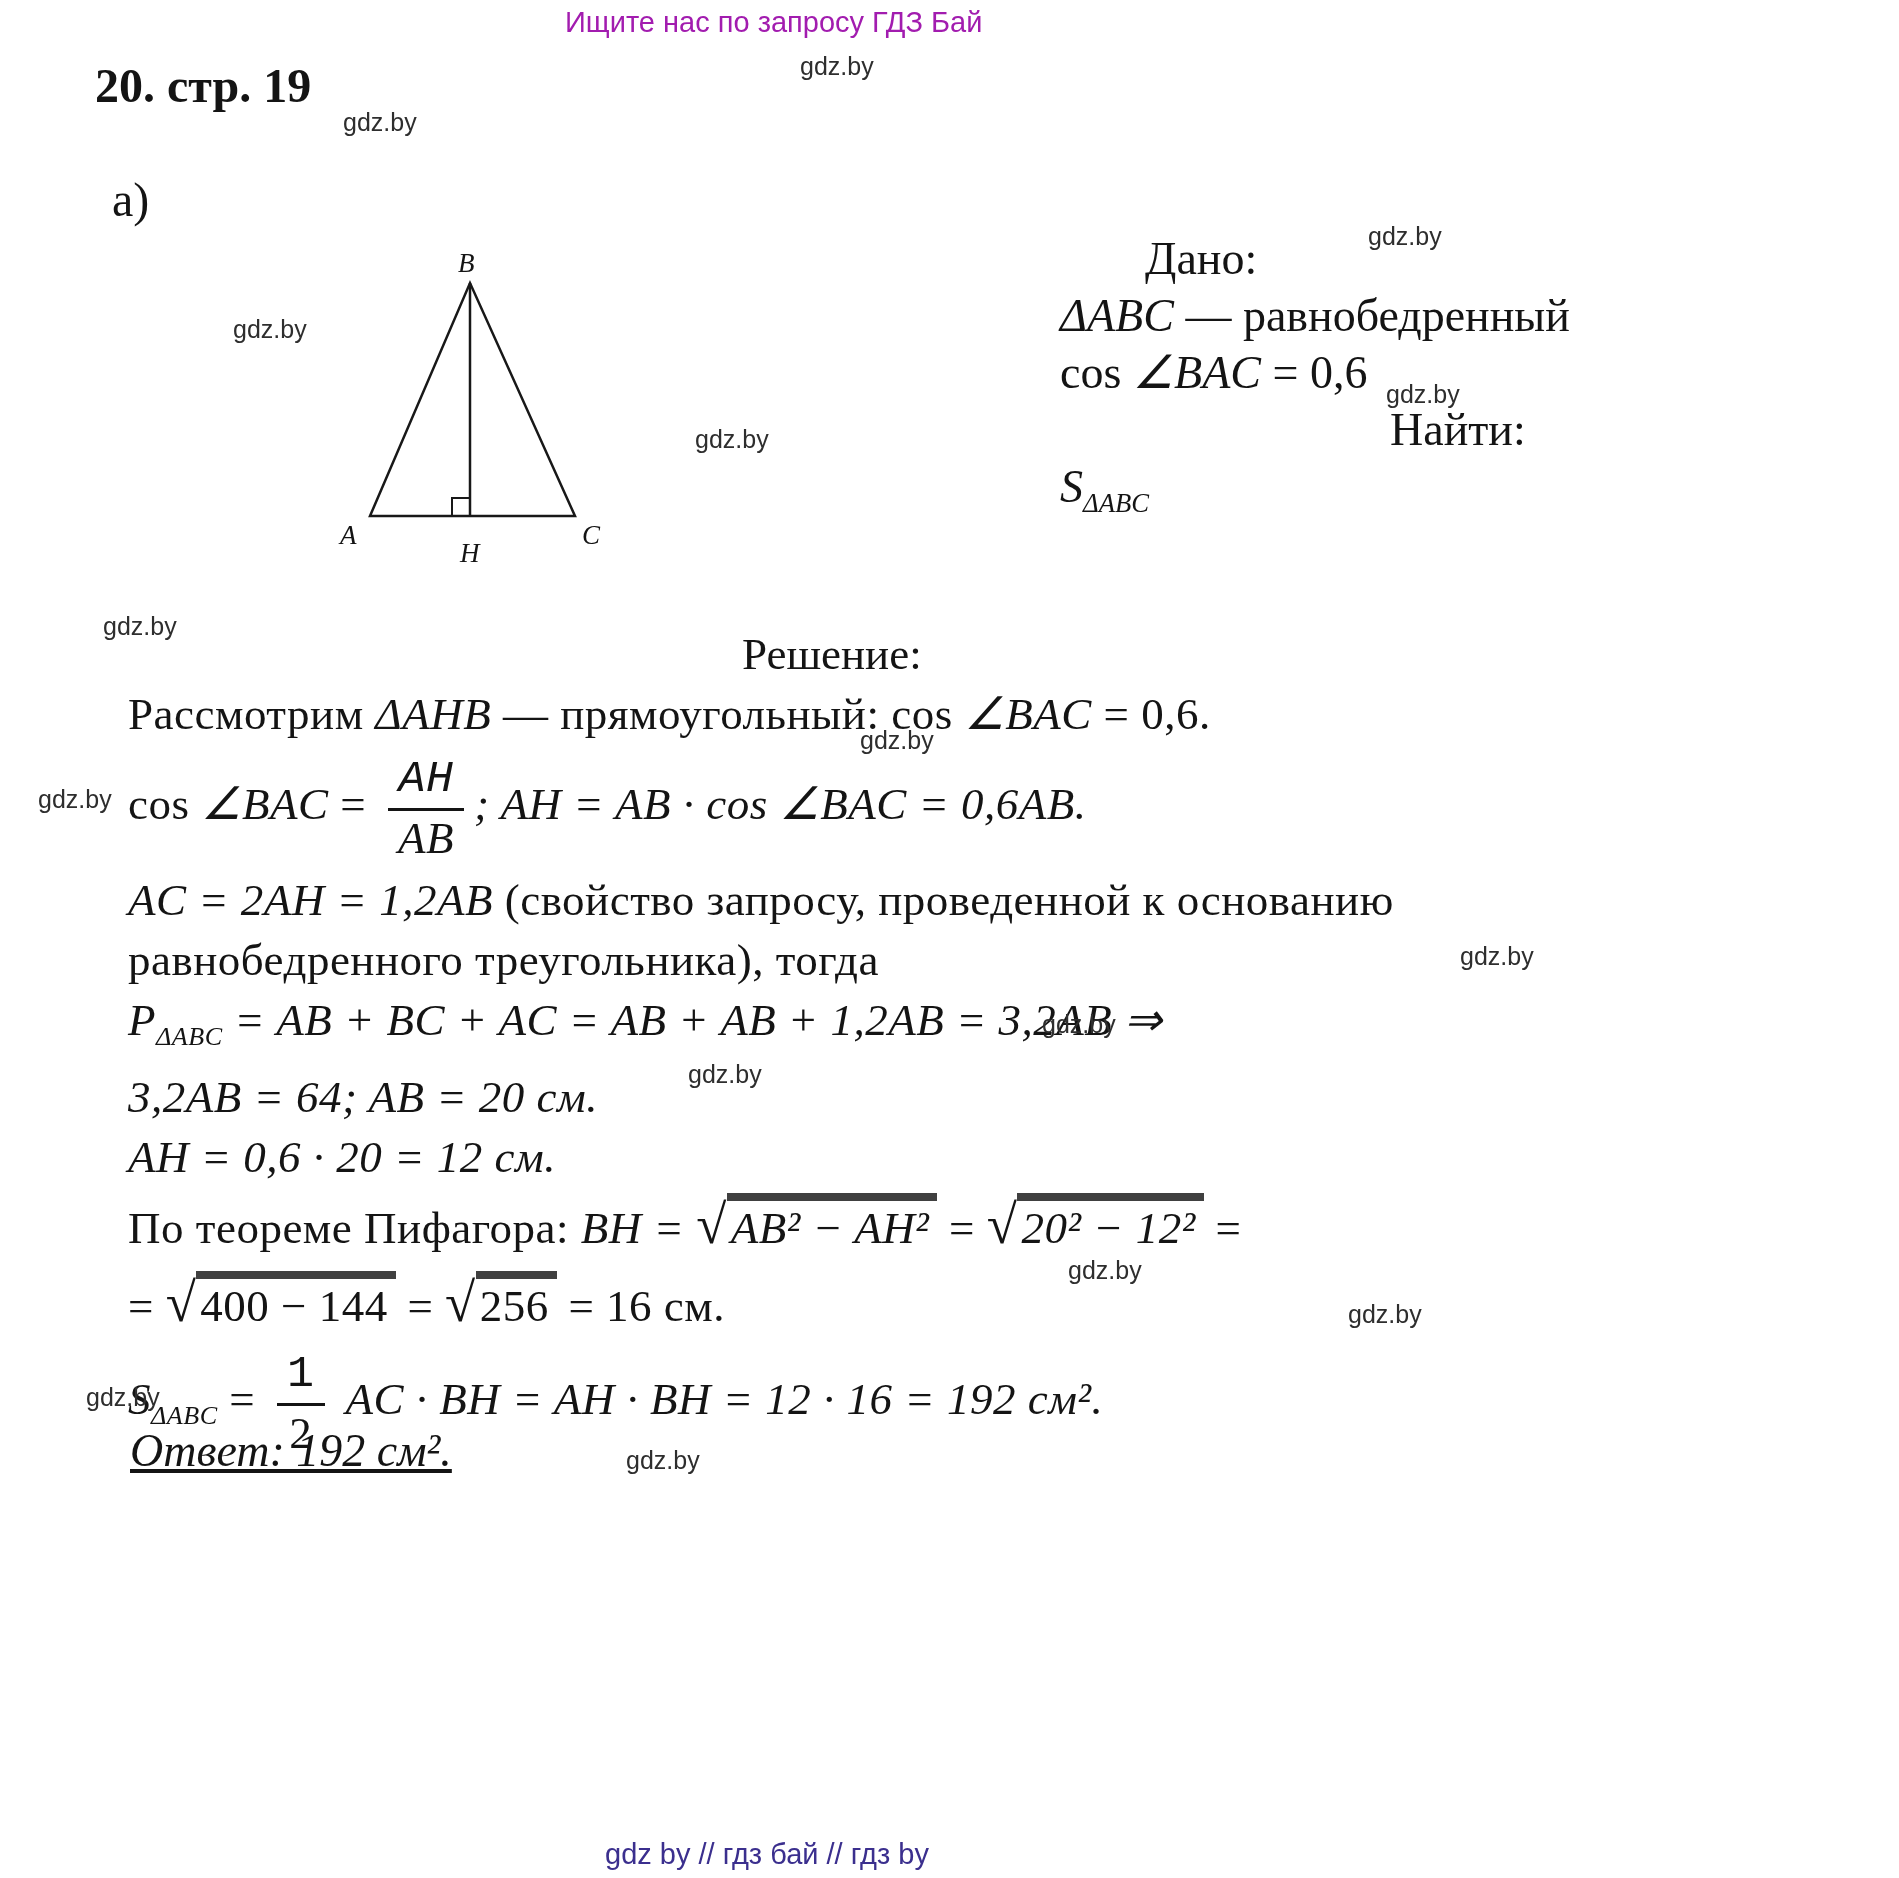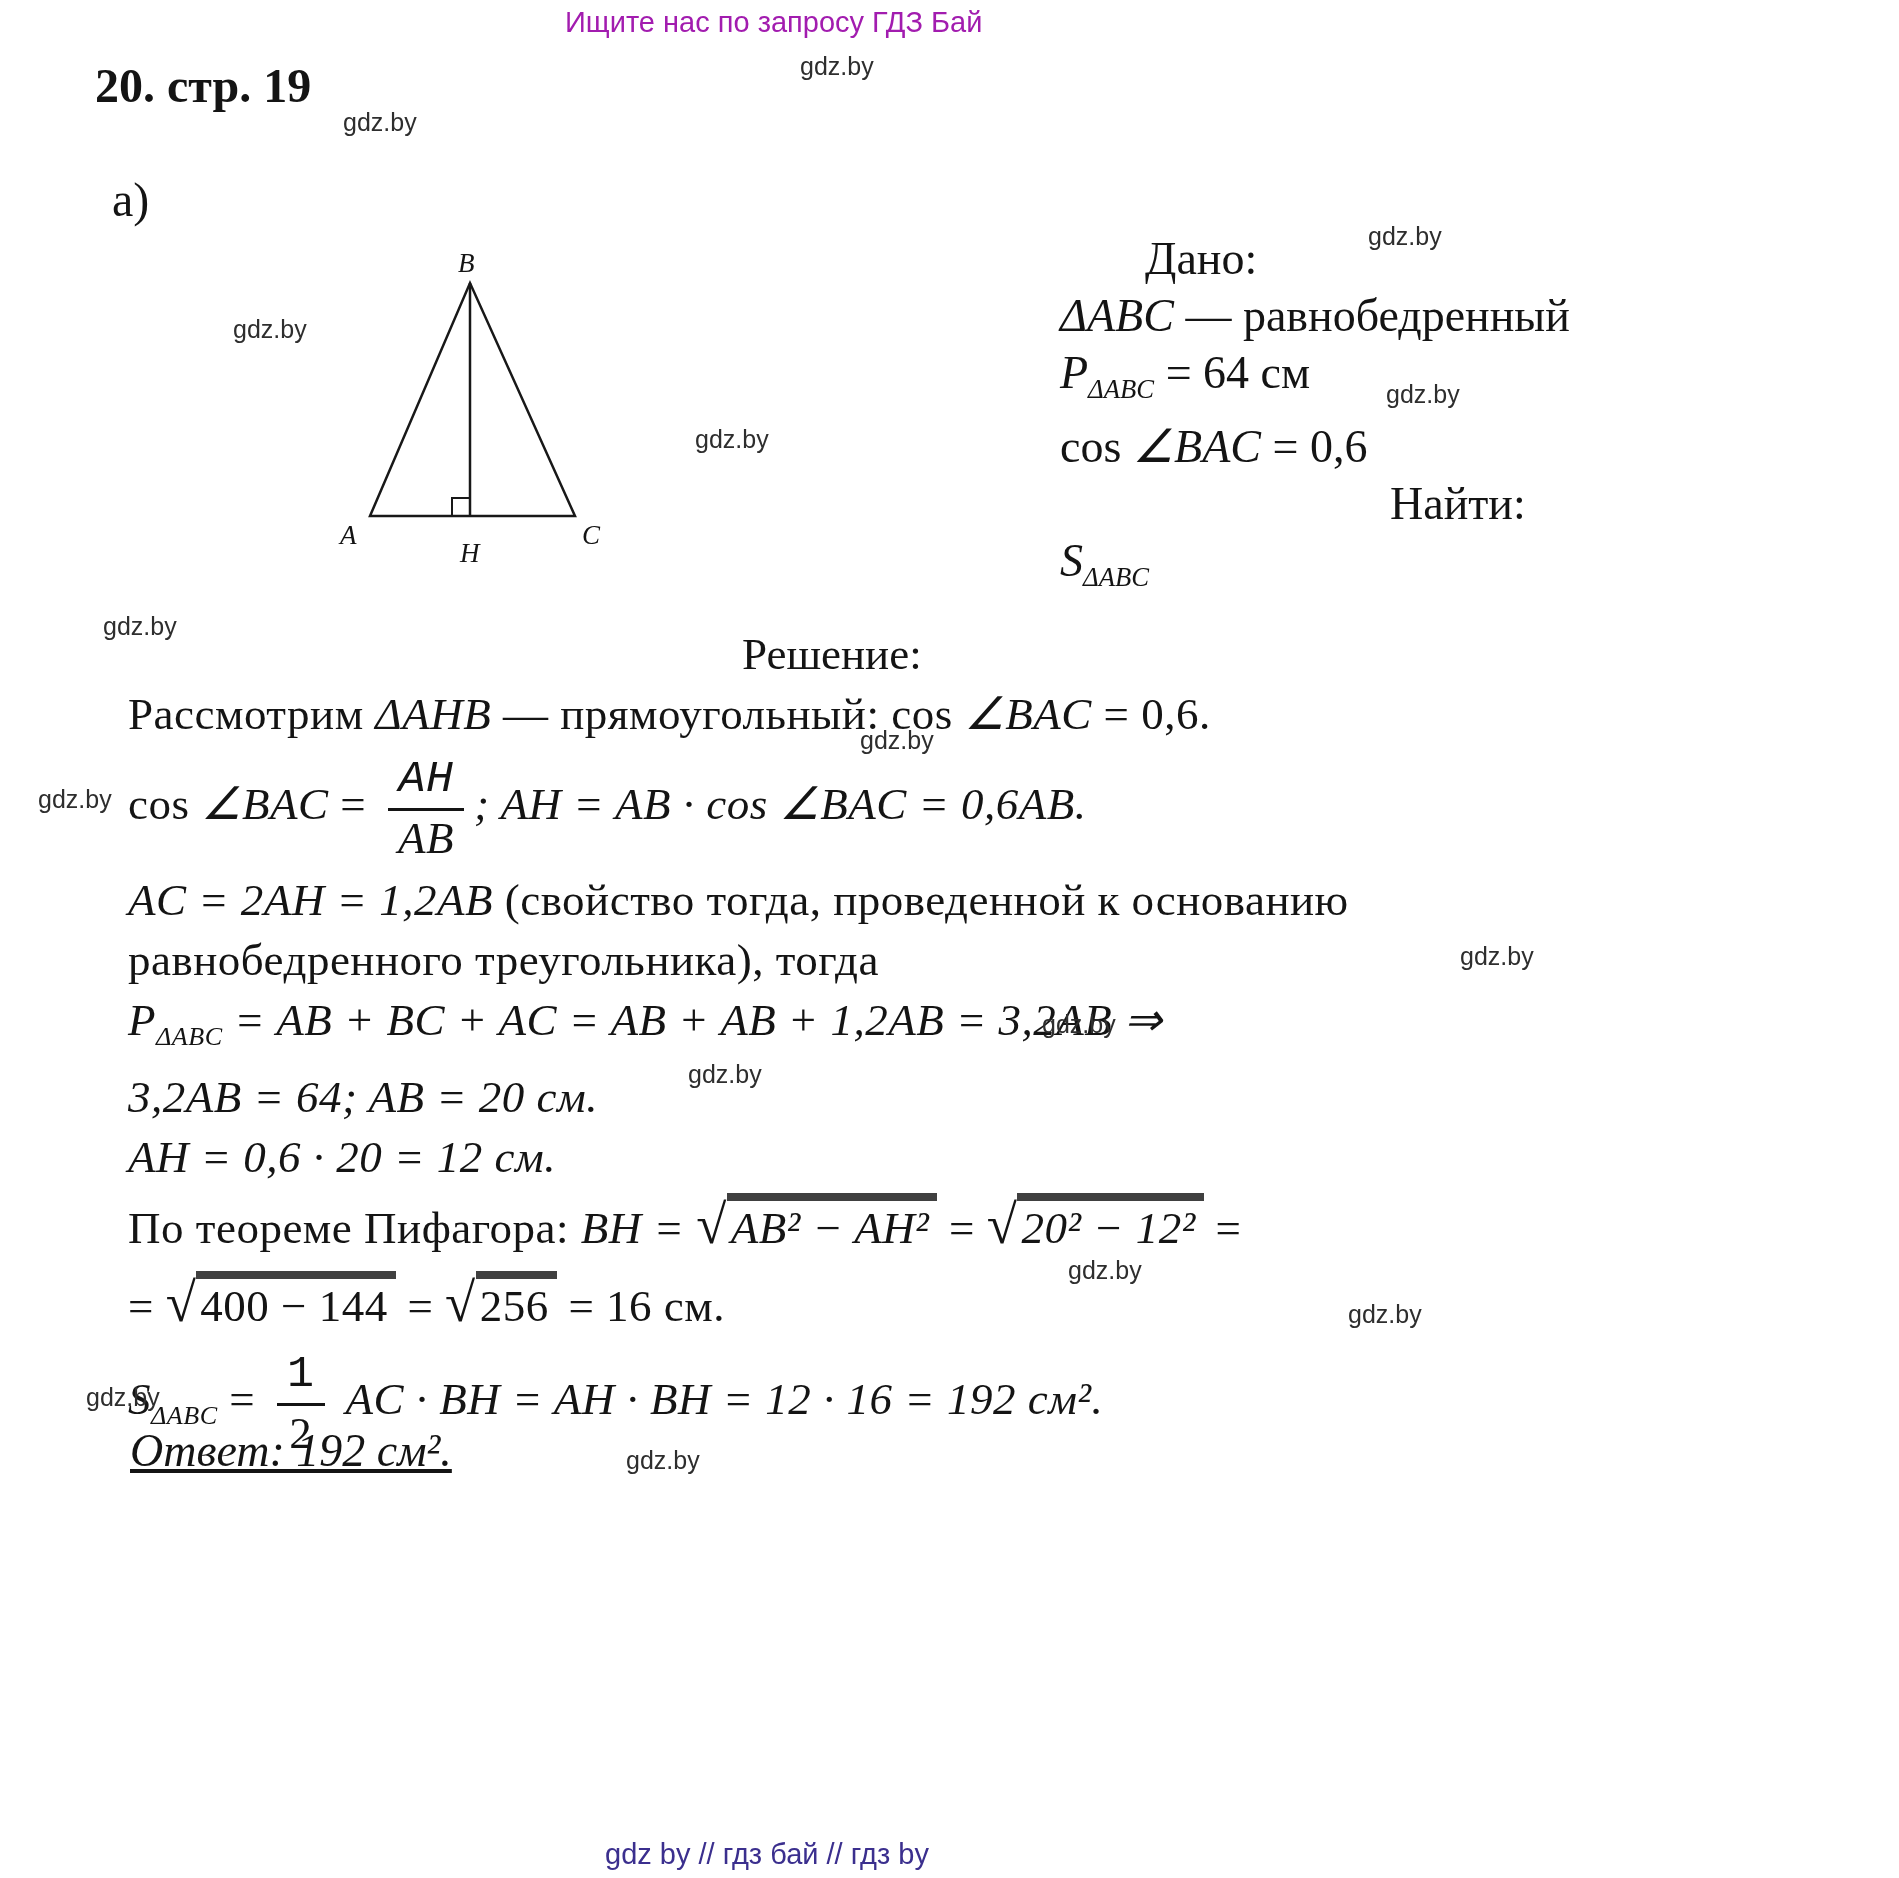--- a/index.html
+++ b/index.html
@@ -83,35 +83,34 @@
     <rect x="122" y="262" width="18" height="18" fill="none" stroke="#181818" stroke-width="2"></rect>
     <text x="128" y="36">B</text>
     <text x="10" y="308">A</text>
     <text x="252" y="308">C</text>
     <text x="130" y="326">H</text>
   </svg>
 
   <div class="given">
     <div class="g-label">Дано:</div>
     <div><span class="it">ΔABC</span><span> — равнобедренный</span></div>
-    <div><span class="it">P</span><sub>ΔABC</sub><span> = 64 см</span></div>
     <div><span>cos </span><span class="it">∠BAC</span><span> = 0,6</span></div>
     <div class="g-find">Найти:</div>
     <div><span class="it">S</span><sub>ΔABC</sub></div>
   </div>
 
   <div class="sol-title">Решение:</div>
 
   <div class="solution">
 
     <div class="line"><span>Рассмотрим </span><span class="it">ΔAHB</span><span> — прямоугольный: cos </span><span class="it">∠BAC</span><span> = 0,6.</span></div>
 
     <div class="line l2"><span>cos </span><span class="it">∠BAC</span><span> = </span><span class="frac"><span class="num it">AH</span><span class="den it">AB</span></span><span class="it">; AH = AB · cos ∠BAC = 0,6AB.</span></div>
 
-    <div class="line"><span class="it">AC = 2AH = 1,2AB </span><span>(свойство тогда, проведенной к основанию</span></div>
+    <div class="line"><span class="it">AC = 2AH = 1,2AB </span><span>(свойство запросу, проведенной к основанию</span></div>
 
     <div class="line">равнобедренного треугольника), тогда</div>
 
     <div class="line"><span class="it">P</span><sub>ΔABC</sub><span class="it"> = AB + BC + AC = AB + AB + 1,2AB = 3,2AB ⇒</span></div>
 
     <div class="line it">3,2AB = 64; AB = 20 см.</div>
 
     <div class="line it">AH = 0,6 · 20 = 12 см.</div>
 
     <div class="line l8"><span>По теореме Пифагора: </span><span class="it">BH = </span><span class="sqrt"><span class="sign">√</span><span class="rad it">AB² − AH²</span></span><span> = </span><span class="sqrt"><span class="sign">√</span><span class="rad it">20² − 12²</span></span><span> =</span></div>

